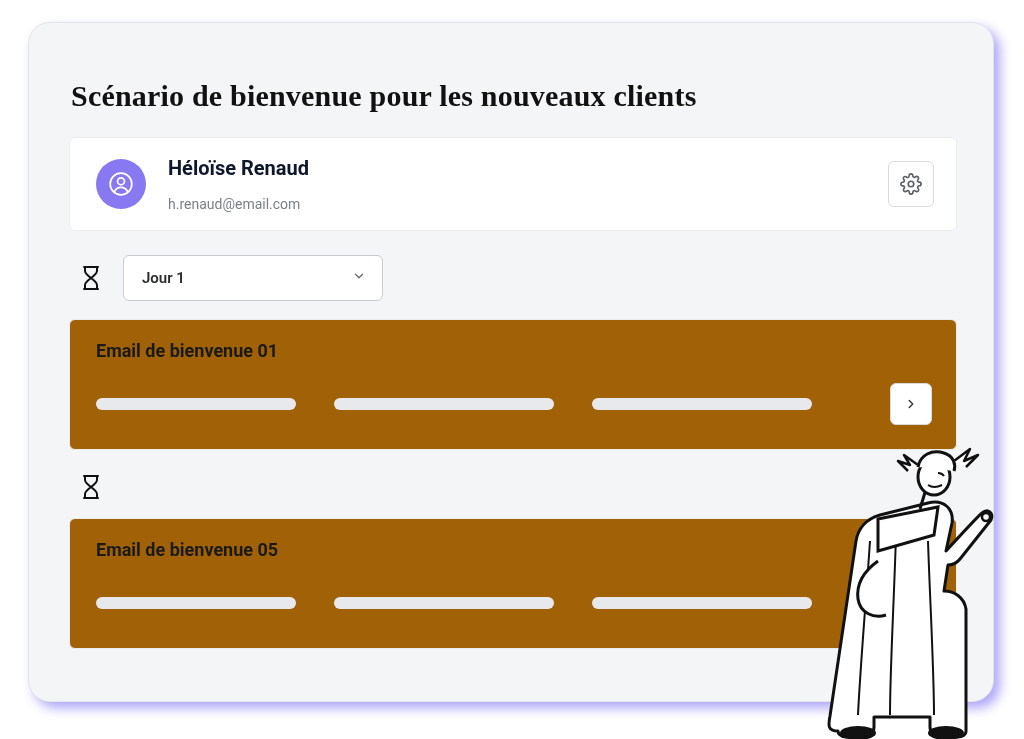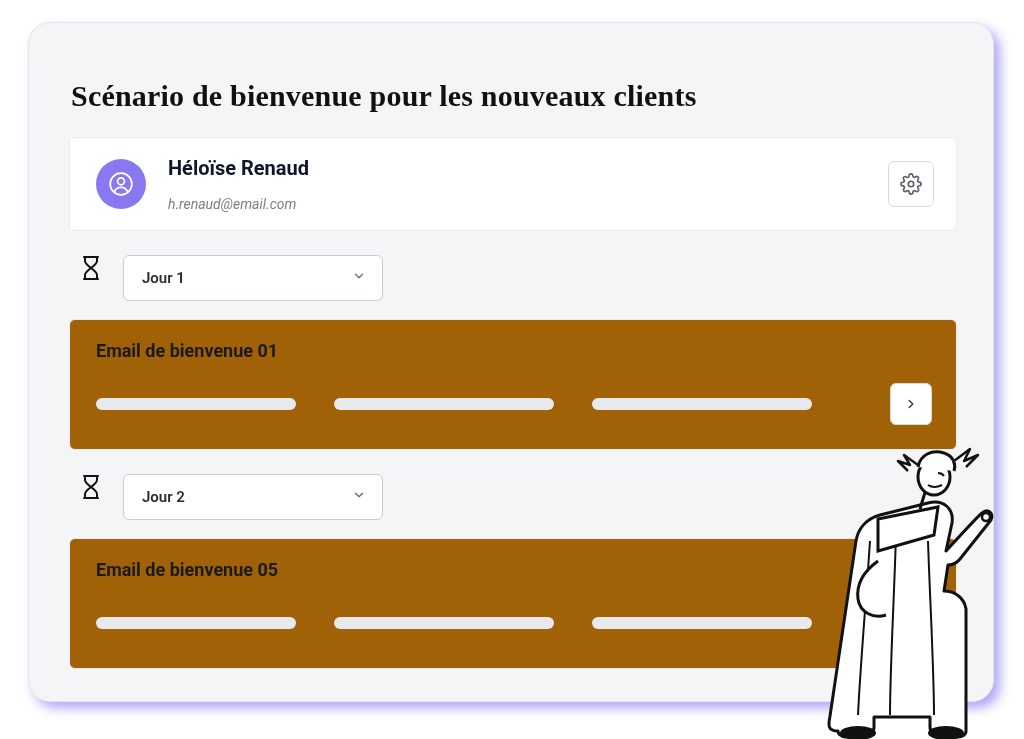--- a/index.html
+++ b/index.html
@@ -74,39 +74,38 @@
   .contact-name {
     font-size: 20px;
     font-weight: 700;
     color: #0f172a;
     line-height: 1.2;
   }
   .contact-email {
     font-size: 14px;
     color: #7a7f87;
     margin-top: 16px;
-    font-style: italic;
   }
   .gear-btn {
     width: 44px;
     height: 44px;
     border: 1px solid #d8dadf;
     border-radius: 6px;
     background: #ffffff;
     display: flex;
     align-items: center;
     justify-content: center;
     cursor: pointer;
   }
   .gear-btn svg { display:block; }
 
   
   .day-row {
     display: flex;
-    align-items: flex-start;
+    align-items: center;
     gap: 20px;
     margin: 24px 0 18px 10px;
   }
   .hourglass-icon { width: 24px; display:flex; justify-content:center; }
   .day-select {
     width: 260px;
     height: 46px;
     border: 1px solid #c9ccd2;
     border-radius: 6px;
     background: #ffffff;
@@ -239,28 +238,20 @@
 
     <div class="day-row">
       <div class="hourglass-icon">
         <svg width="20" height="26" viewBox="0 0 20 26" fill="none" stroke="#111111" stroke-width="2" stroke-linecap="round" stroke-linejoin="round">
           <path d="M3 2h14"></path>
           <path d="M3 24h14"></path>
           <path d="M4 2v4c0 2 2 4 6 7-4 3-6 5-6 7v4"></path>
           <path d="M16 2v4c0 2-2 4-6 7 4 3 6 5 6 7v4"></path>
         </svg>
       </div>
-      <div class="day-select">
-        <span>Jour 2</span>
-        <span class="chevron">
-          <svg width="14" height="14" viewBox="0 0 24 24" fill="none" stroke="currentColor" stroke-width="2.4" stroke-linecap="round" stroke-linejoin="round">
-              <polyline points="6 9 12 15 18 9"></polyline>
-            </svg>
-        </span>
-      </div>
     </div>
 
     <div class="email-card">
       <div class="email-title">Email de bienvenue 05</div>
       <div class="email-body-row">
         <div class="skeleton sk1"></div>
         <div class="skeleton sk2"></div>
         <div class="skeleton sk3"></div>
         <div class="spacer"></div>
         <div class="arrow-btn">

